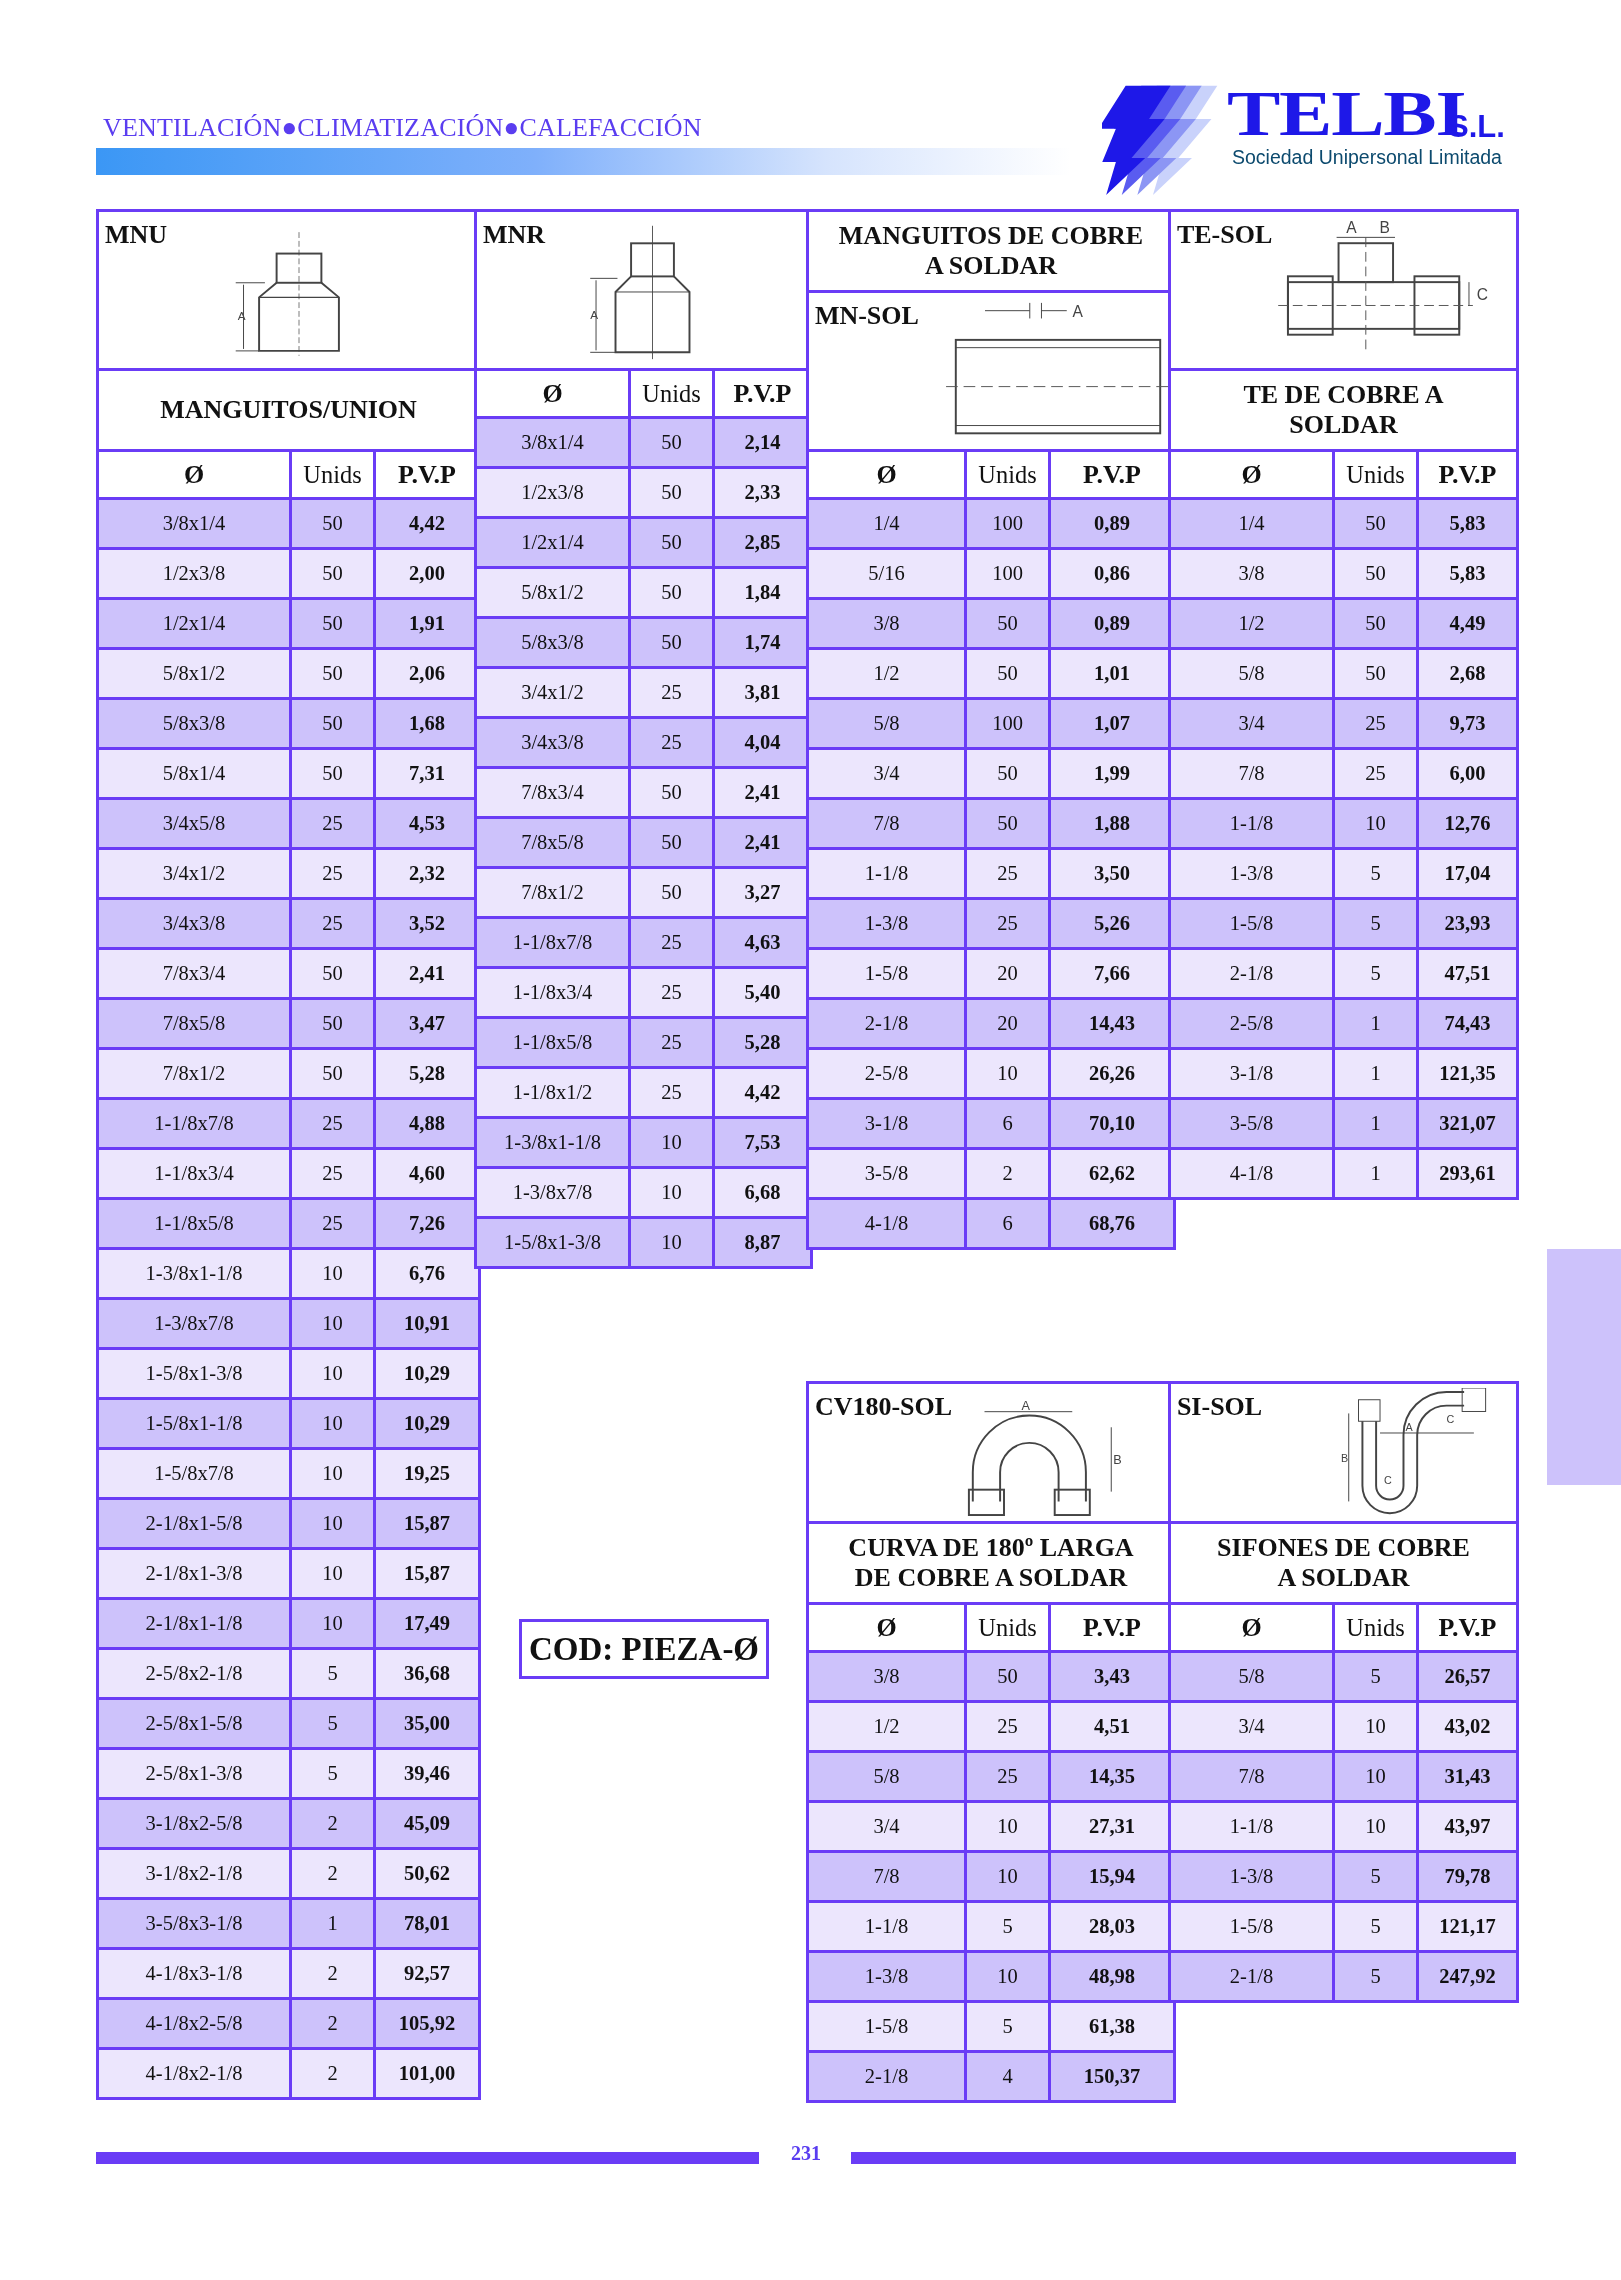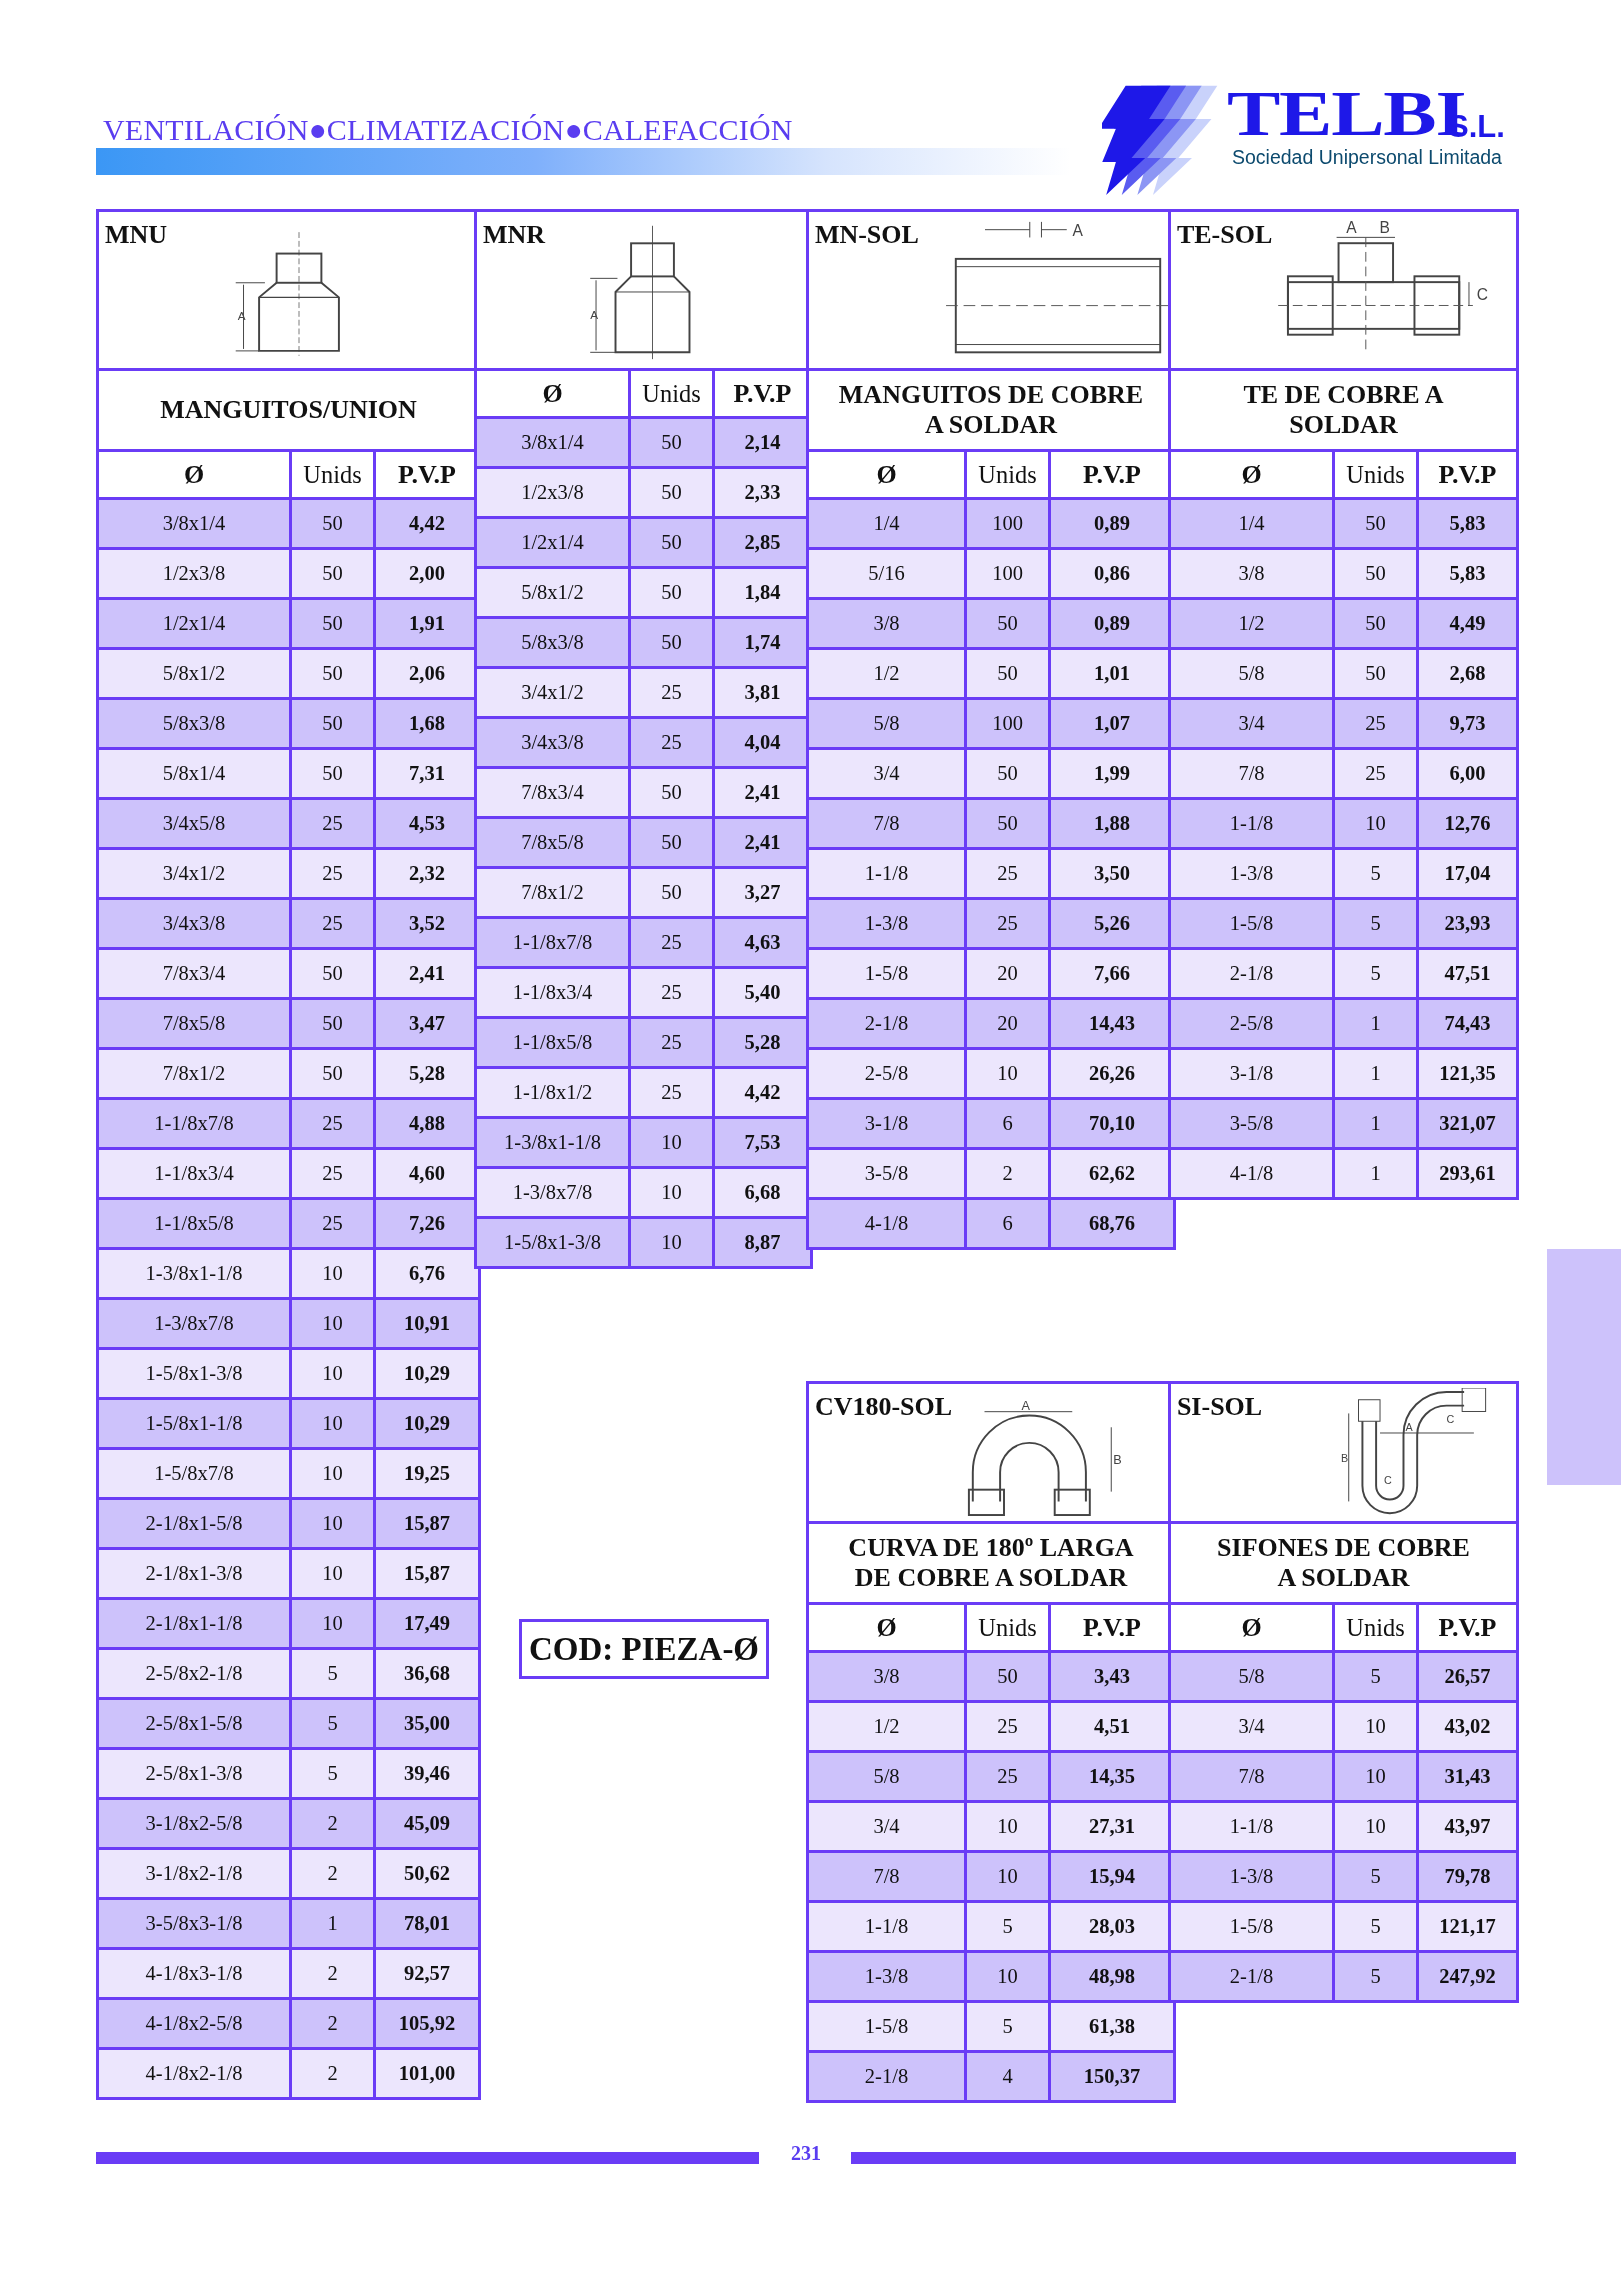--- a/index.html
+++ b/index.html
@@ -1,17 +1,17 @@
 <!DOCTYPE html>
 <html><head>
 <meta charset="utf-8">
 <style>
   html, body { margin:0; padding:0; background:#ffffff; }
   body { width:1622px; height:2280px; position:relative; font-family:"Liberation Serif", serif; color:#111; overflow:hidden; }
-  .hdr-text { position:absolute; left:103px; top:113px; font-size:30px; color:#5a3df0; letter-spacing:0.2px; white-space:nowrap; }
+  .hdr-text { position:absolute; left:103px; top:113px; font-size:26px; color:#5a3df0; letter-spacing:0.2px; white-space:nowrap; }
   .hdr-bar { position:absolute; left:96px; top:148px; width:975px; height:27px;
     background:linear-gradient(to right,#3b97f5 0%, #7fb0fb 45%, #d6e4fd 75%, #ffffff 100%); }
   .logo { position:absolute; left:1102px; top:80px; width:410px; height:117px; }
   .logo .bolts { position:absolute; left:0; top:0; width:137px; height:117px; }
   .logo .name { position:absolute; left:125px; top:2px; font-family:"Liberation Serif", serif; font-weight:bold; font-size:64px; color:#1e18e8; letter-spacing:-1px; line-height:64px; transform:scaleX(1.25); transform-origin:left top; }
   .logo .sl { position:absolute; left:346px; top:29px; font-weight:bold; font-size:31px; color:#1e18e8; font-family:"Liberation Sans", sans-serif; }
   .logo .sub { position:absolute; left:130px; top:66px; font-size:19.5px; color:#0c4a6e; font-family:"Liberation Sans", sans-serif; white-space:nowrap; }
 
   .tbl { position:absolute; border-collapse:collapse; table-layout:fixed; }
   .tbl td { border:3.9px solid #6a3cf6; text-align:center; padding:0; }
@@ -363,37 +363,37 @@
 </table>
 
 <table class="tbl" id="t-mnsol" style="left:806px; top:209px; width:367px;">
   <colgroup>
       <col style="width:158px">
       <col style="width:84px">
       <col style="width:125px">
     </colgroup>
   <tbody>
       <tr>
+        <td colspan="3" class="title-cell"><span>MANGUITOS DE COBRE</span><br><span>A SOLDAR</span></td>
+      </tr>
+  <tr>
         <td colspan="3" class="pic-cell">
     <span class="code">MN-SOL</span>
     <svg class="pic" style="left:137px;top:5.9px" width="224" height="146" viewBox="0 0 230 150">
       <line x1="40" y1="12" x2="86" y2="12" stroke="#444"></line>
             <line x1="98" y1="12" x2="124" y2="12" stroke="#444"></line>
       <line x1="86" y1="4" x2="86" y2="20" stroke="#444"></line>
             <line x1="98" y1="4" x2="98" y2="20" stroke="#444"></line>
       <text x="130" y="18" font-size="16" fill="#444" font-family="Liberation Sans, sans-serif">A</text>
       <rect x="10" y="42" width="210" height="96" fill="none" stroke="#444" stroke-width="2"></rect>
       <line x1="10" y1="50" x2="220" y2="50" stroke="#444"></line>
             <line x1="10" y1="130" x2="220" y2="130" stroke="#444"></line>
       <line x1="0" y1="90" x2="230" y2="90" stroke="#555" stroke-dasharray="12,6"></line>
     </svg>
   </td>
-      </tr>
-  <tr>
-        <td colspan="3" class="title-cell"><span>MANGUITOS DE COBRE</span><br><span>A SOLDAR</span></td>
       </tr>
   <tr>
     <td class="hd b">Ø</td>
     <td class="hd">Unids</td>
     <td class="hd b">P.V.P</td>
   </tr>
   </tbody>
     <tbody>
       <tr class="r a">
         <td>1/4</td>

